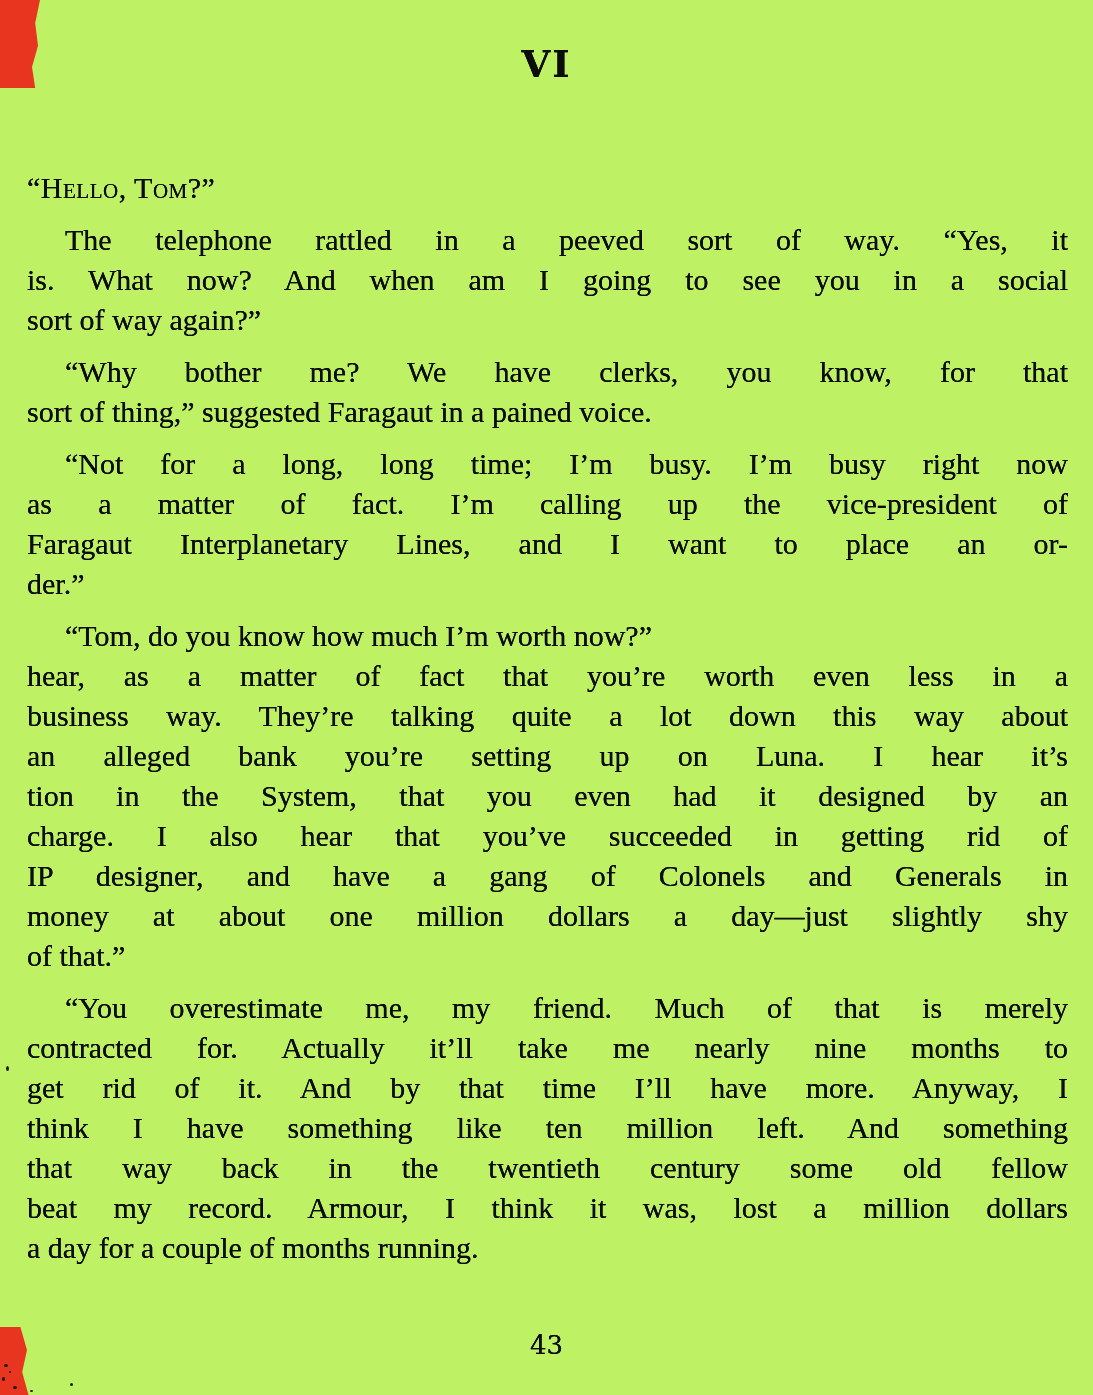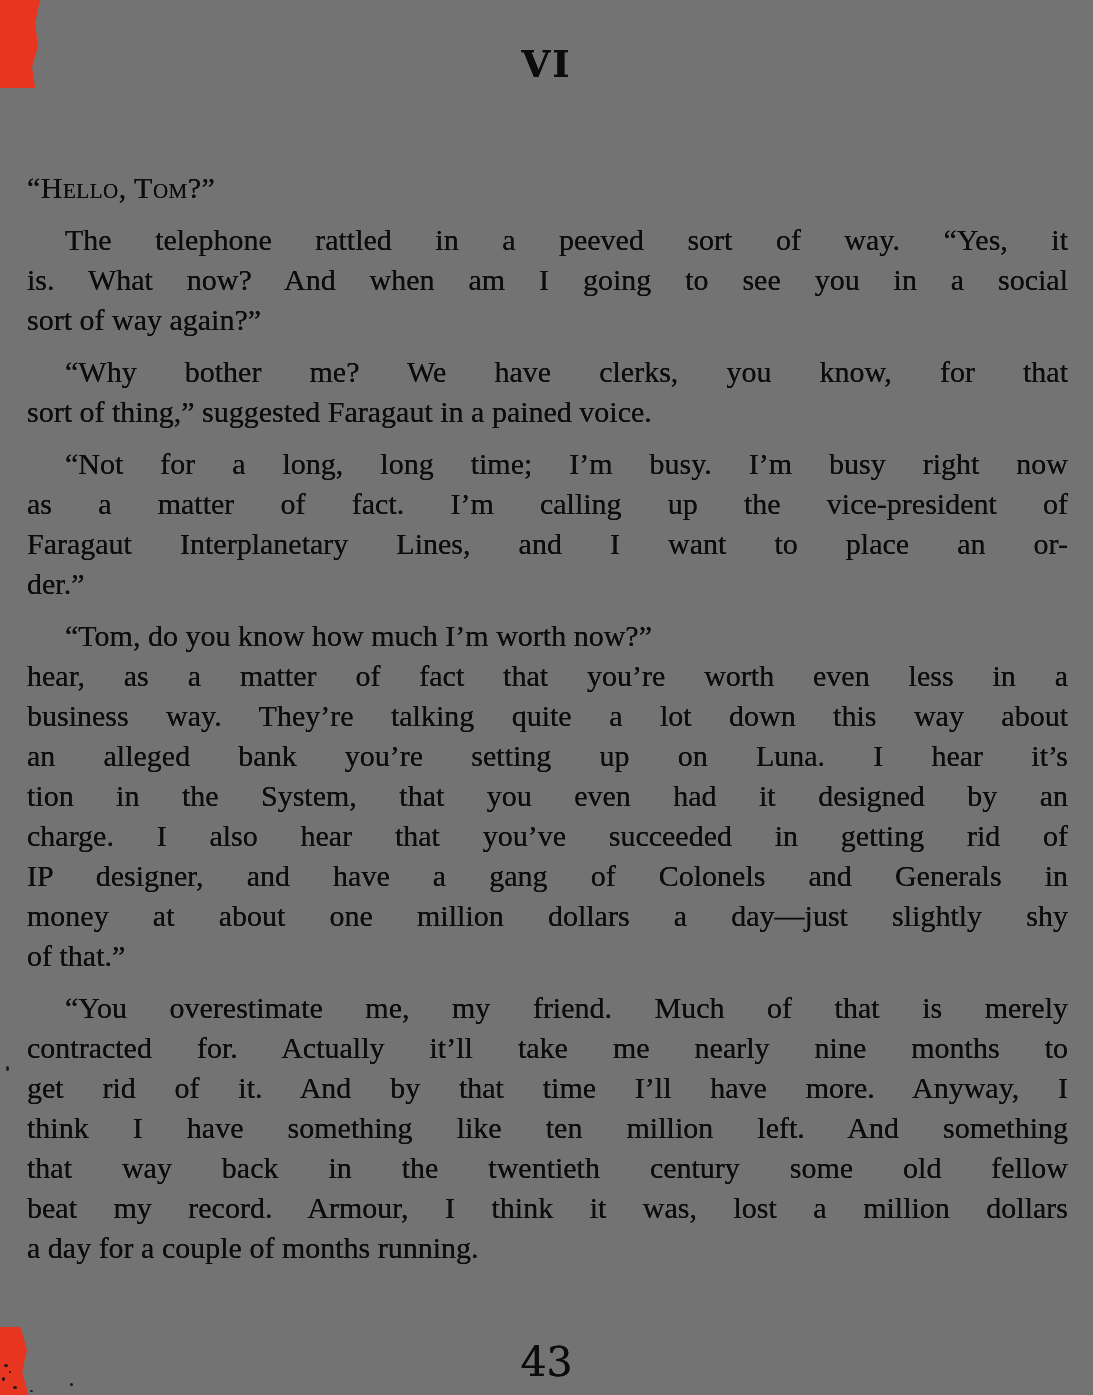--- a/index.html
+++ b/index.html
@@ -11,21 +11,21 @@
     width: 1093px;
     height: 1395px;
     position: relative;
     overflow: hidden;
     font-family: "DejaVu Serif", "Liberation Serif", serif;
     color: #0c0c0c;
   }
   .page {
     position: absolute;
     inset: 0;
-    background: #737373;
+    background: #bef264;
   }
   .chapter-heading {
     position: absolute;
     top: 42px;
     left: 0;
     right: 0;
     text-align: center;
     font-size: 37px;
     font-weight: bold;
     letter-spacing: 2px;
@@ -60,23 +60,22 @@
   .line.indented {
     padding-left: 38px;
     margin-top: 12px;
   }
   .page-number {
     position: absolute;
     top: 1330px;
     left: 0;
     right: 0;
     text-align: center;
-    font-size: 41px;
+    font-size: 26px;
     text-shadow: 0 0 0.6px currentColor;
-    margin-top: 8px;
   }
   
   .red-mark {
     position: absolute;
     background: #e8351f;
   }
   .red-mark.top {
     left: 0;
     top: 0;
     width: 40px;

